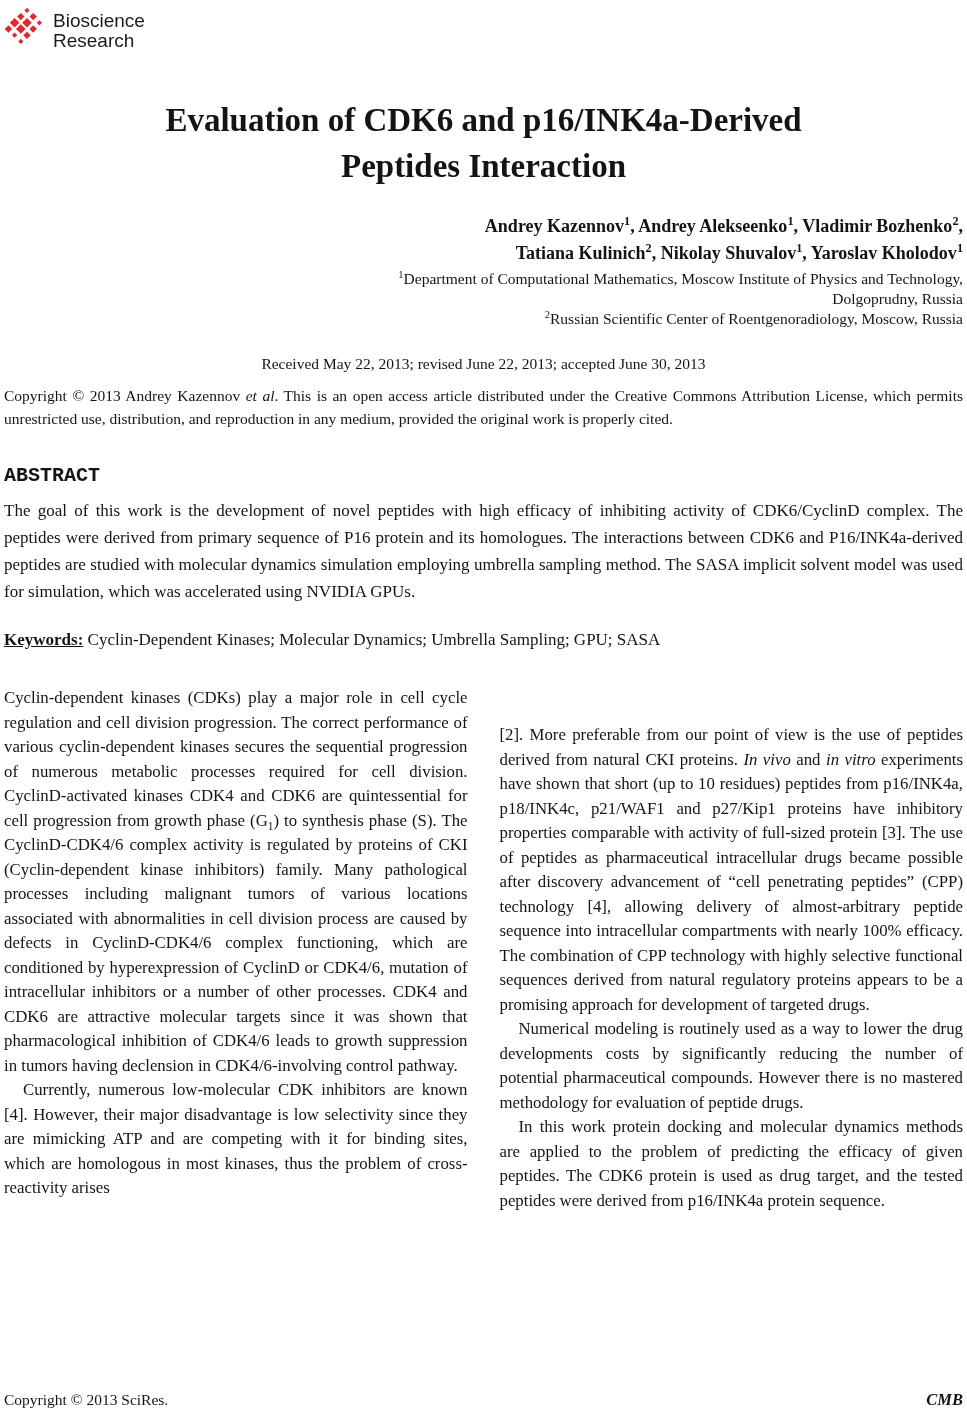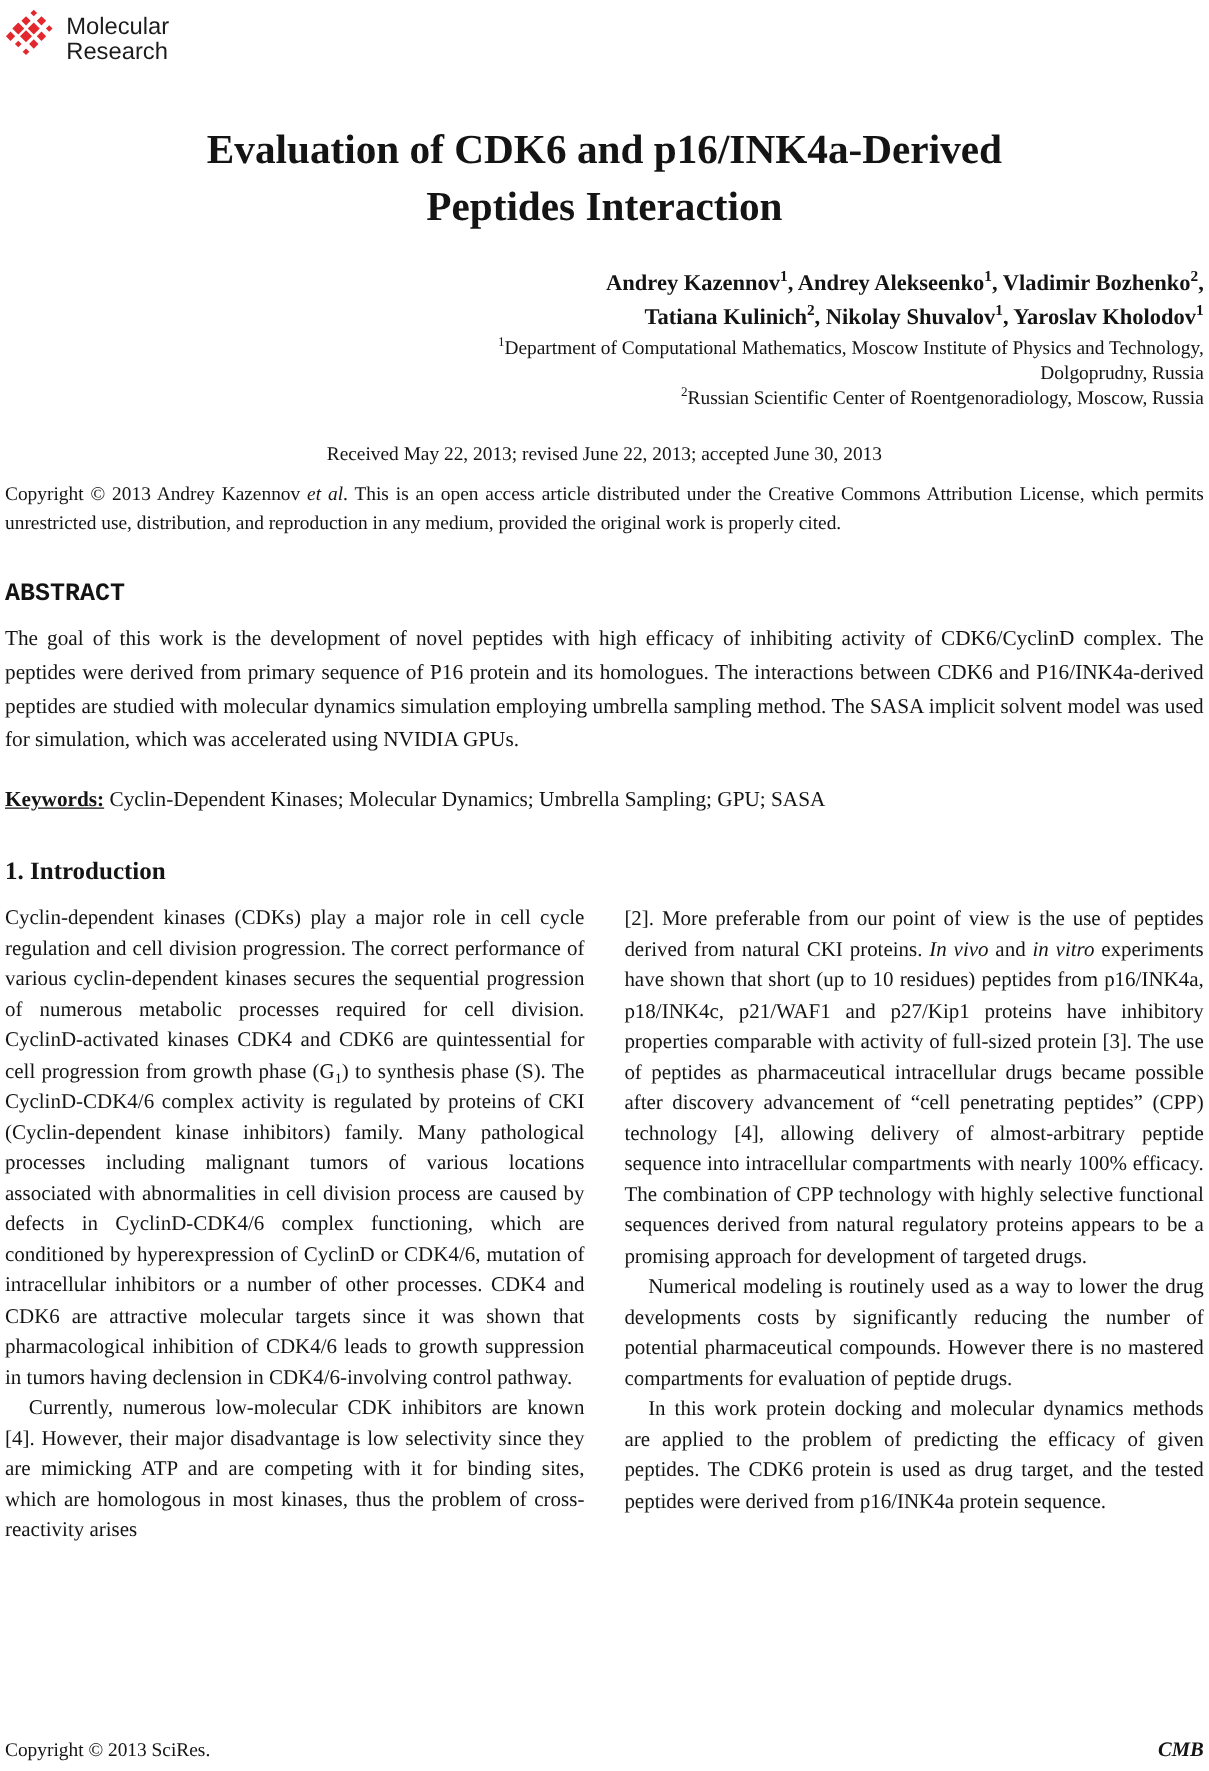--- a/index.html
+++ b/index.html
@@ -66,21 +66,21 @@
             <polygon points="5,21.8 9.2,26 5,30.2 0.8,26"></polygon>
             <polygon points="19,20.6 24.4,26 19,31.4 13.6,26"></polygon>
             <polygon points="33,21.8 37.2,26 33,30.2 28.8,26"></polygon>
             <polygon points="26,28.8 30.2,33 26,37.2 21.8,33"></polygon>
             <polygon points="12,30 15,33 12,36 9,33"></polygon>
             <polygon points="19,37 22,40 19,43 16,40"></polygon>
           </g>
         </svg>
       </span>
       <span class="logo-text">
-        <div>Molecular</div>
+        <div>Bioscience</div>
         <div>Research</div>
       </span>
     </div>
   </div>
 
   <div class="title">
     <div>Evaluation of CDK6 and p16/INK4a-Derived</div>
     <div>Peptides Interaction</div>
   </div>
 
@@ -98,27 +98,26 @@
   <div class="received">Received May 22, 2013; revised June 22, 2013; accepted June 30, 2013</div>
 
   <div class="copyright-note">Copyright © 2013 Andrey Kazennov <span style="font-style: italic;">et al</span>. This is an open access article distributed under the Creative Commons Attribution License, which permits unrestricted use, distribution, and reproduction in any medium, provided the original work is properly cited.</div>
 
   <div class="abstract-heading">ABSTRACT</div>
   <div class="abstract-text">The goal of this work is the development of novel peptides with high efficacy of inhibiting activity of CDK6/CyclinD complex. The peptides were derived from primary sequence of P16 protein and its homologues. The interactions between CDK6 and P16/INK4a-derived peptides are studied with molecular dynamics simulation employing umbrella sampling method. The SASA implicit solvent model was used for simulation, which was accelerated using NVIDIA GPUs.</div>
   <div class="keywords"><span style="font-weight: bold; text-decoration: underline;">Keywords:</span> Cyclin-Dependent Kinases; Molecular Dynamics; Umbrella Sampling; GPU; SASA</div>
 
   <div class="columns">
     <div class="col col-left">
-      <h2 class="section-heading">1. Introduction</h2>
       <p>Cyclin-dependent kinases (CDKs) play a major role in cell cycle regulation and cell division progression. The correct performance of various cyclin-dependent kinases secures the sequential progression of numerous metabolic processes required for cell division. CyclinD-activated kinases CDK4 and CDK6 are quintessential for cell progression from growth phase (G<sub>1</sub>) to synthesis phase (S). The CyclinD-CDK4/6 complex activity is regulated by proteins of CKI (Cyclin-dependent kinase inhibitors) family. Many pathological processes including malignant tumors of various locations associated with abnormalities in cell division process are caused by defects in CyclinD-CDK4/6 complex functioning, which are conditioned by hyperexpression of CyclinD or CDK4/6, mutation of intracellular inhibitors or a number of other processes. CDK4 and CDK6 are attractive molecular targets since it was shown that pharmacological inhibition of CDK4/6 leads to growth suppression in tumors having declension in CDK4/6-involving control pathway.</p>
       <p class="indent">Currently, numerous low-molecular CDK inhibitors are known [4]. However, their major disadvantage is low selectivity since they are mimicking ATP and are competing with it for binding sites, which are homologous in most kinases, thus the problem of cross-reactivity arises</p>
     </div>
     <div class="col col-right">
       <p>[2]. More preferable from our point of view is the use of peptides derived from natural CKI proteins. <span style="font-style: italic;">In vivo</span> and <span style="font-style: italic;">in vitro</span> experiments have shown that short (up to 10 residues) peptides from p16/INK4a, p18/INK4c, p21/WAF1 and p27/Kip1 proteins have inhibitory properties comparable with activity of full-sized protein [3]. The use of peptides as pharmaceutical intracellular drugs became possible after discovery advancement of “cell penetrating peptides” (CPP) technology [4], allowing delivery of almost-arbitrary peptide sequence into intracellular compartments with nearly 100% efficacy. The combination of CPP technology with highly selective functional sequences derived from natural regulatory proteins appears to be a promising approach for development of targeted drugs.</p>
-      <p class="indent">Numerical modeling is routinely used as a way to lower the drug developments costs by significantly reducing the number of potential pharmaceutical compounds. However there is no mastered compartments for evaluation of peptide drugs.</p>
+      <p class="indent">Numerical modeling is routinely used as a way to lower the drug developments costs by significantly reducing the number of potential pharmaceutical compounds. However there is no mastered methodology for evaluation of peptide drugs.</p>
       <p class="indent">In this work protein docking and molecular dynamics methods are applied to the problem of predicting the efficacy of given peptides. The CDK6 protein is used as drug target, and the tested peptides were derived from p16/INK4a protein sequence.</p>
     </div>
   </div>
 
 </div>
 
 <div class="footer">
   <span>Copyright © 2013 SciRes.</span>
   <span class="footer-journal">CMB</span>
 </div>

